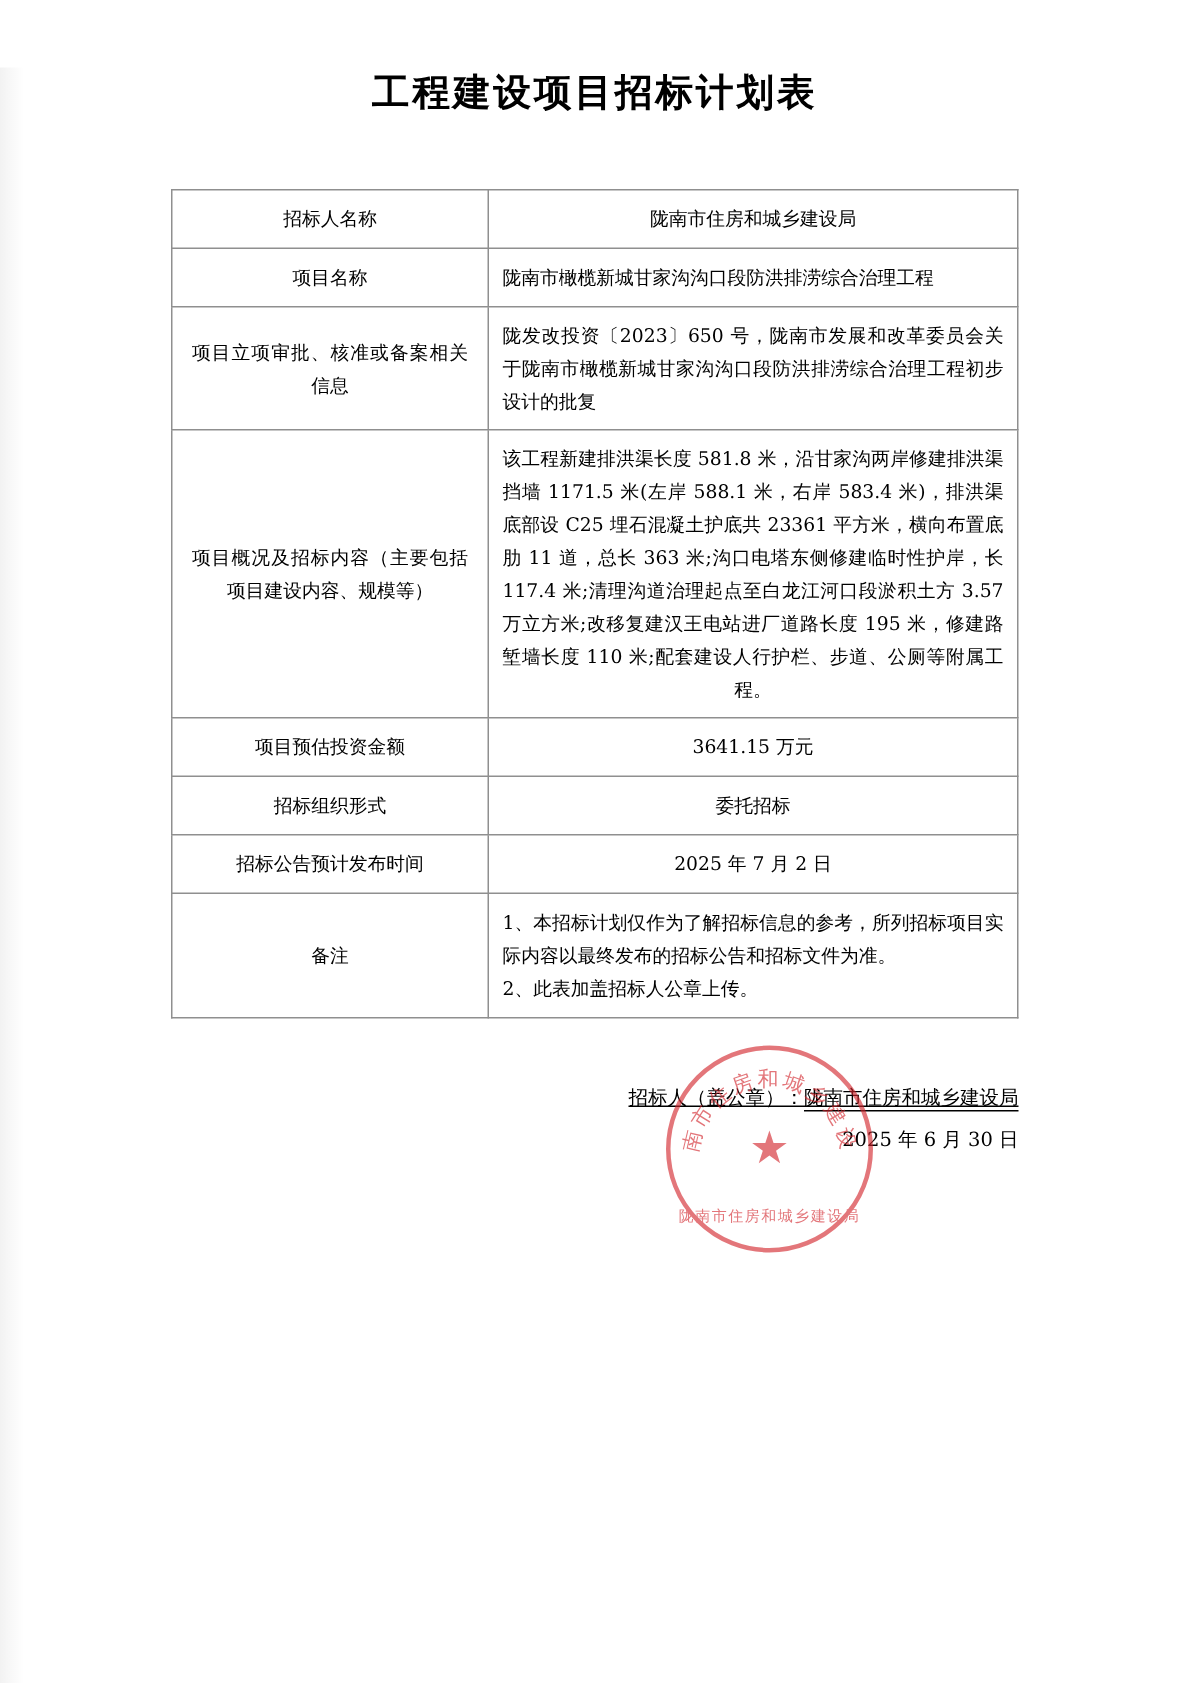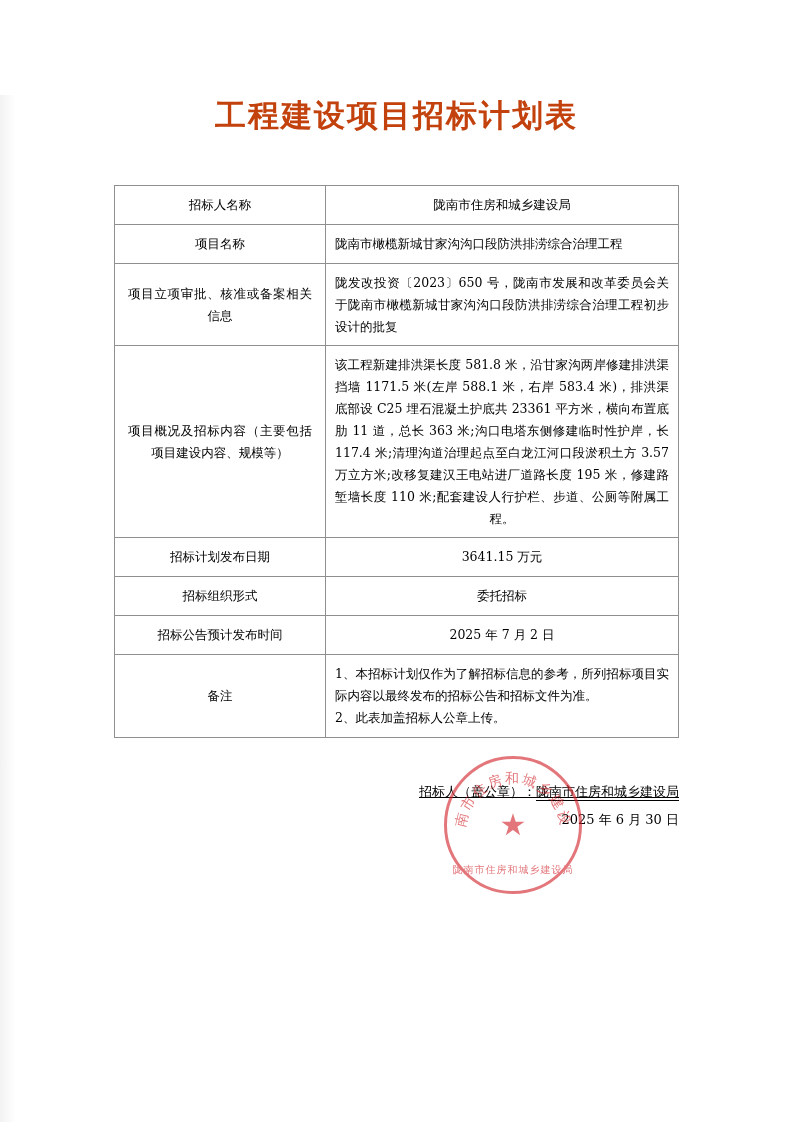--- a/index.html
+++ b/index.html
@@ -16,25 +16,25 @@
     overflow: hidden;
   }
   .page {
     width: 793px;
     height: 1122px;
     position: relative;
     box-sizing: border-box;
   }
   .doc-title {
     text-align: center;
-    font-size: 31px;
+    font-size: 25px;
     font-weight: bold;
     letter-spacing: 2px;
-    margin-top: 95px;
-    color: #c2410c;
+    margin-top: 45px;
+    color: #000000;
     font-family: "DejaVu Serif", "Liberation Serif", serif;
   }
   .table-wrap {
     margin: 48px auto 12px auto;
     width: 565px;
   }
   table.main {
     border-collapse: collapse;
     width: 100%;
     table-layout: fixed;
@@ -177,21 +177,21 @@
 
         <tr>
           <td class="label">
             <span class="label-multi">项目概况及招标内容（主要包括项目建设内容、规模等）</span>
           </td>
           <td class="value center-block">该工程新建排洪渠长度 581.8 米，沿甘家沟两岸修建排洪渠挡墙 1171.5 米(左岸 588.1 米，右岸 583.4 米)，排洪渠底部设 C25 埋石混凝土护底共 23361 平方米，横向布置底肋 11 道，总长 363 米;沟口电塔东侧修建临时性护岸，长 117.4 米;清理沟道治理起点至白龙江河口段淤积土方 3.57 万立方米;改移复建汉王电站进厂道路长度 195 米，修建路堑墙长度 110 米;配套建设人行护栏、步道、公厕等附属工程。</td>
         </tr>
 
 
         <tr>
-          <td class="label">招标计划发布日期</td>
+          <td class="label">项目预估投资金额</td>
           <td class="value">3641.15 万元</td>
         </tr>
 
         <tr>
           <td class="label">招标组织形式</td>
           <td class="value">委托招标</td>
         </tr>
 
 
         <tr>

